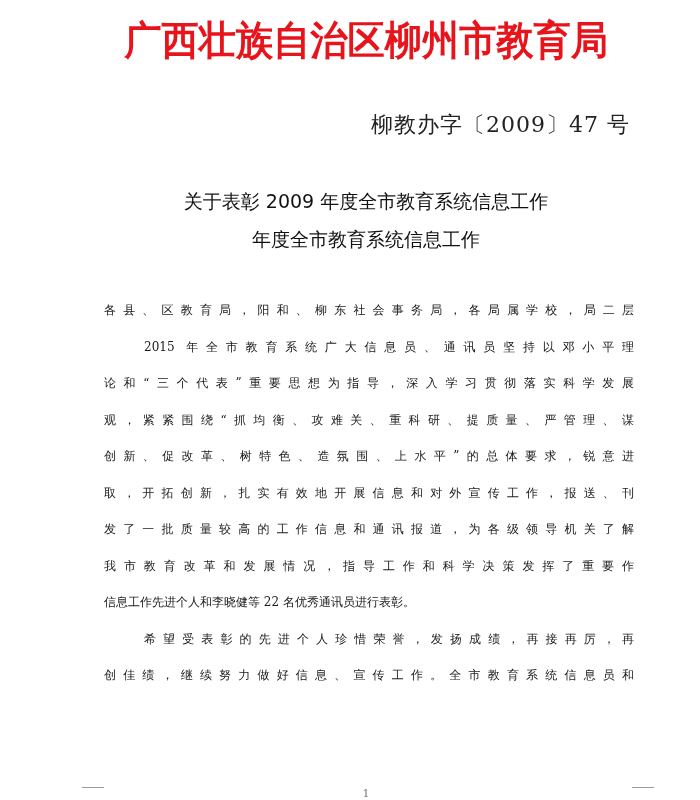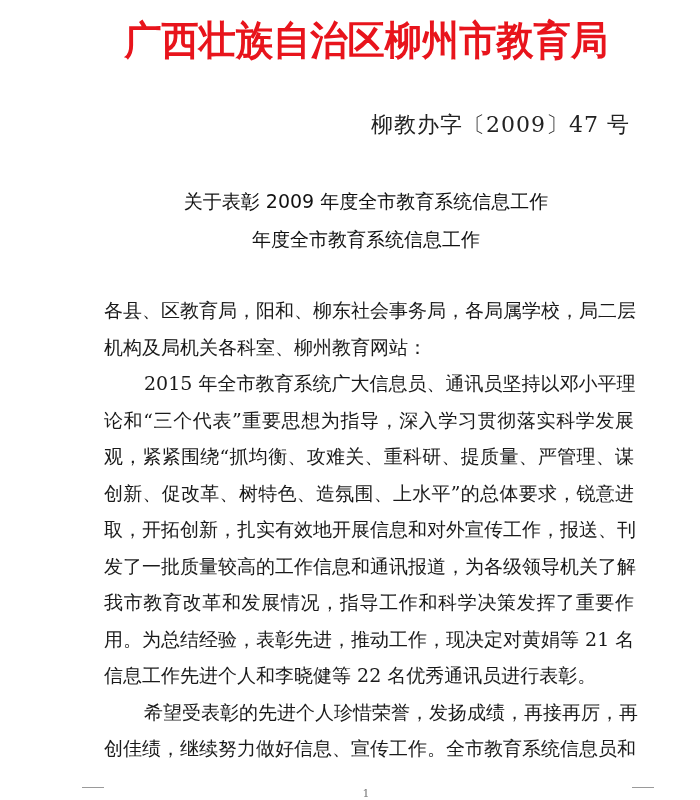--- a/index.html
+++ b/index.html
@@ -54,21 +54,21 @@
       line-height: 38px;
       color: #111111;
     }
     .doc-title .title-line {
       display: block;
     }
     .body-text {
       position: absolute;
       left: 88px; top: 292px;
       width: 530px;
-      font-size: 19px;
+      font-size: 12px;
       line-height: 36.5px;
       color: #1a1a1a;
     }
     .body-text .line {
       display: block;
       white-space: nowrap;
       text-align: justify;
       text-align-last: justify;
       width: 530px;
     }
@@ -107,29 +107,27 @@
 
   <div class="doc-number">柳教办字〔2009〕47 号</div>
 
   <div class="doc-title">
     <span class="title-line">关于表彰 2009 年度全市教育系统信息工作</span>
     <span class="title-line">年度全市教育系统信息工作</span>
   </div>
 
   <div class="body-text">
     <span class="line">各县、区教育局，阳和、柳东社会事务局，各局属学校，局二层</span>
-    <span class="line last">机构及局机关各科室、柳州教育网站：</span>
     <span class="line indent">2015 年全市教育系统广大信息员、通讯员坚持以邓小平理</span>
     <span class="line">论和“三个代表”重要思想为指导，深入学习贯彻落实科学发展</span>
     <span class="line">观，紧紧围绕“抓均衡、攻难关、重科研、提质量、严管理、谋</span>
     <span class="line">创新、促改革、树特色、造氛围、上水平”的总体要求，锐意进</span>
     <span class="line">取，开拓创新，扎实有效地开展信息和对外宣传工作，报送、刊</span>
     <span class="line">发了一批质量较高的工作信息和通讯报道，为各级领导机关了解</span>
     <span class="line">我市教育改革和发展情况，指导工作和科学决策发挥了重要作</span>
-    <span class="line">用。为总结经验，表彰先进，推动工作，现决定对黄娟等 21 名</span>
     <span class="line last">信息工作先进个人和李晓健等 22 名优秀通讯员进行表彰。</span>
     <span class="line indent">希望受表彰的先进个人珍惜荣誉，发扬成绩，再接再厉，再</span>
     <span class="line">创佳绩，继续努力做好信息、宣传工作。全市教育系统信息员和</span>
   </div>
 
   <div class="footer-mark left"></div>
   <div class="page-number">1</div>
   <div class="footer-mark right"></div>
 
 </div>

